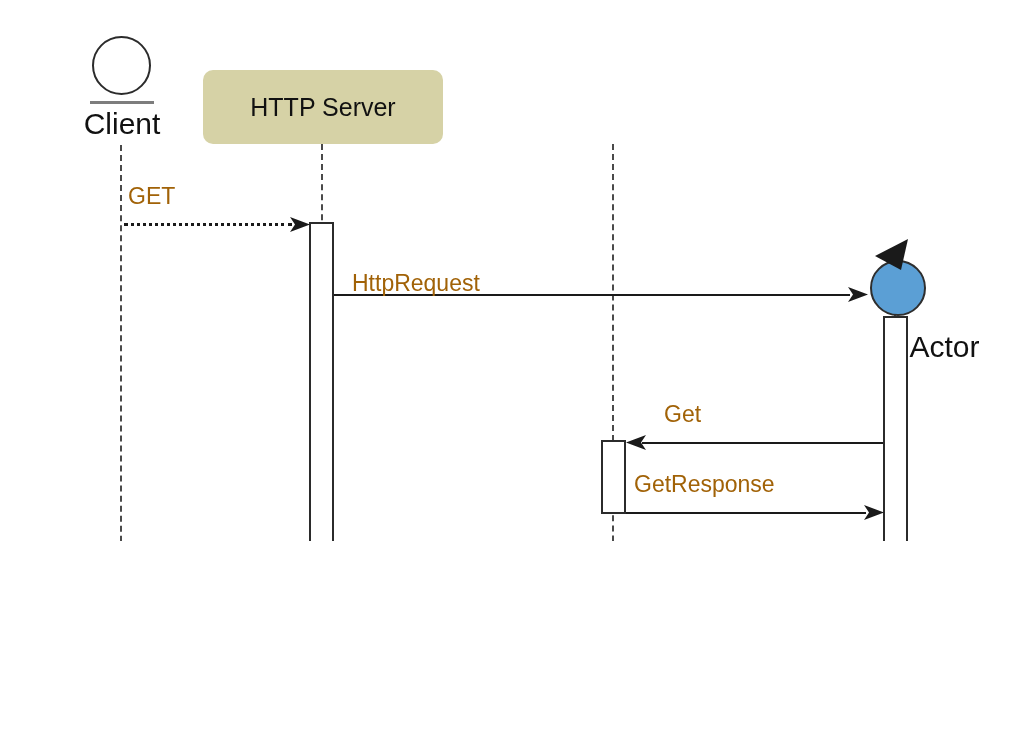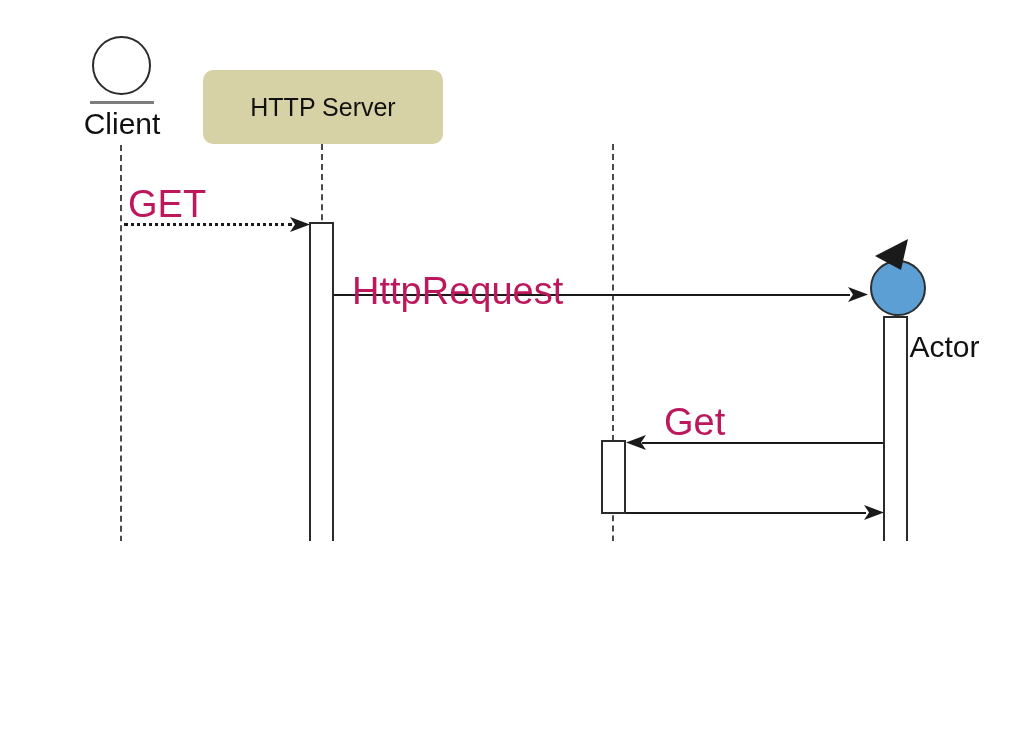--- a/index.html
+++ b/index.html
@@ -78,22 +78,22 @@
   .arrowhead {
     position: absolute;
     width: 20px; height: 15px;
     background: var(--line-color, #1a1a1a);
     z-index: 3;
   }
   .arrowhead.right { clip-path: polygon(0 0, 100% 50%, 0 100%, 25% 50%); }
   .arrowhead.left  { clip-path: polygon(100% 0, 0 50%, 100% 100%, 75% 50%); }
   .msg-label {
     position: absolute;
-    font-size: 38px;
-    color: #be185d;
+    font-size: 23px;
+    color: #a16207;
     white-space: nowrap;
     z-index: 5;
   }
 
   
   .control-circle {
     position: absolute;
     left: 870px; top: 260px;
     width: 56px; height: 56px;
     border: 2px solid #2e2e2e;
@@ -152,20 +152,21 @@
   <div class="arrowhead right" style="left:290px; top:217px;"></div>
 
   <div class="msg-label" style="left:352px; top:270px;">HttpRequest</div>
   <div class="msg-line solid" style="left:334px; top:294px; width:516px;"></div>
   <div class="arrowhead right" style="left:848px; top:287px;"></div>
 
   <div class="msg-label" style="left:664px; top:401px;">Get</div>
   <div class="msg-line solid" style="left:642px; top:442px; width:241px;"></div>
   <div class="arrowhead left" style="left:626px; top:435px;"></div>
 
+  <div class="msg-label" style="left:634px; top:471px;">GetResponse</div>
   <div class="msg-line solid" style="left:626px; top:512px; width:240px;"></div>
   <div class="arrowhead right" style="left:864px; top:505px;"></div>
 
   <div class="msg-line solid" style="left:350px; top:582px; width:534px;"></div>
   <div class="arrowhead left" style="left:334px; top:575px;"></div>
 
   <div class="msg-line dashed" style="left:140px; top:654px; width:169px;"></div>
   <div class="arrowhead left" style="left:122px; top:648px;"></div>
 
   <div class="destroy-x">

